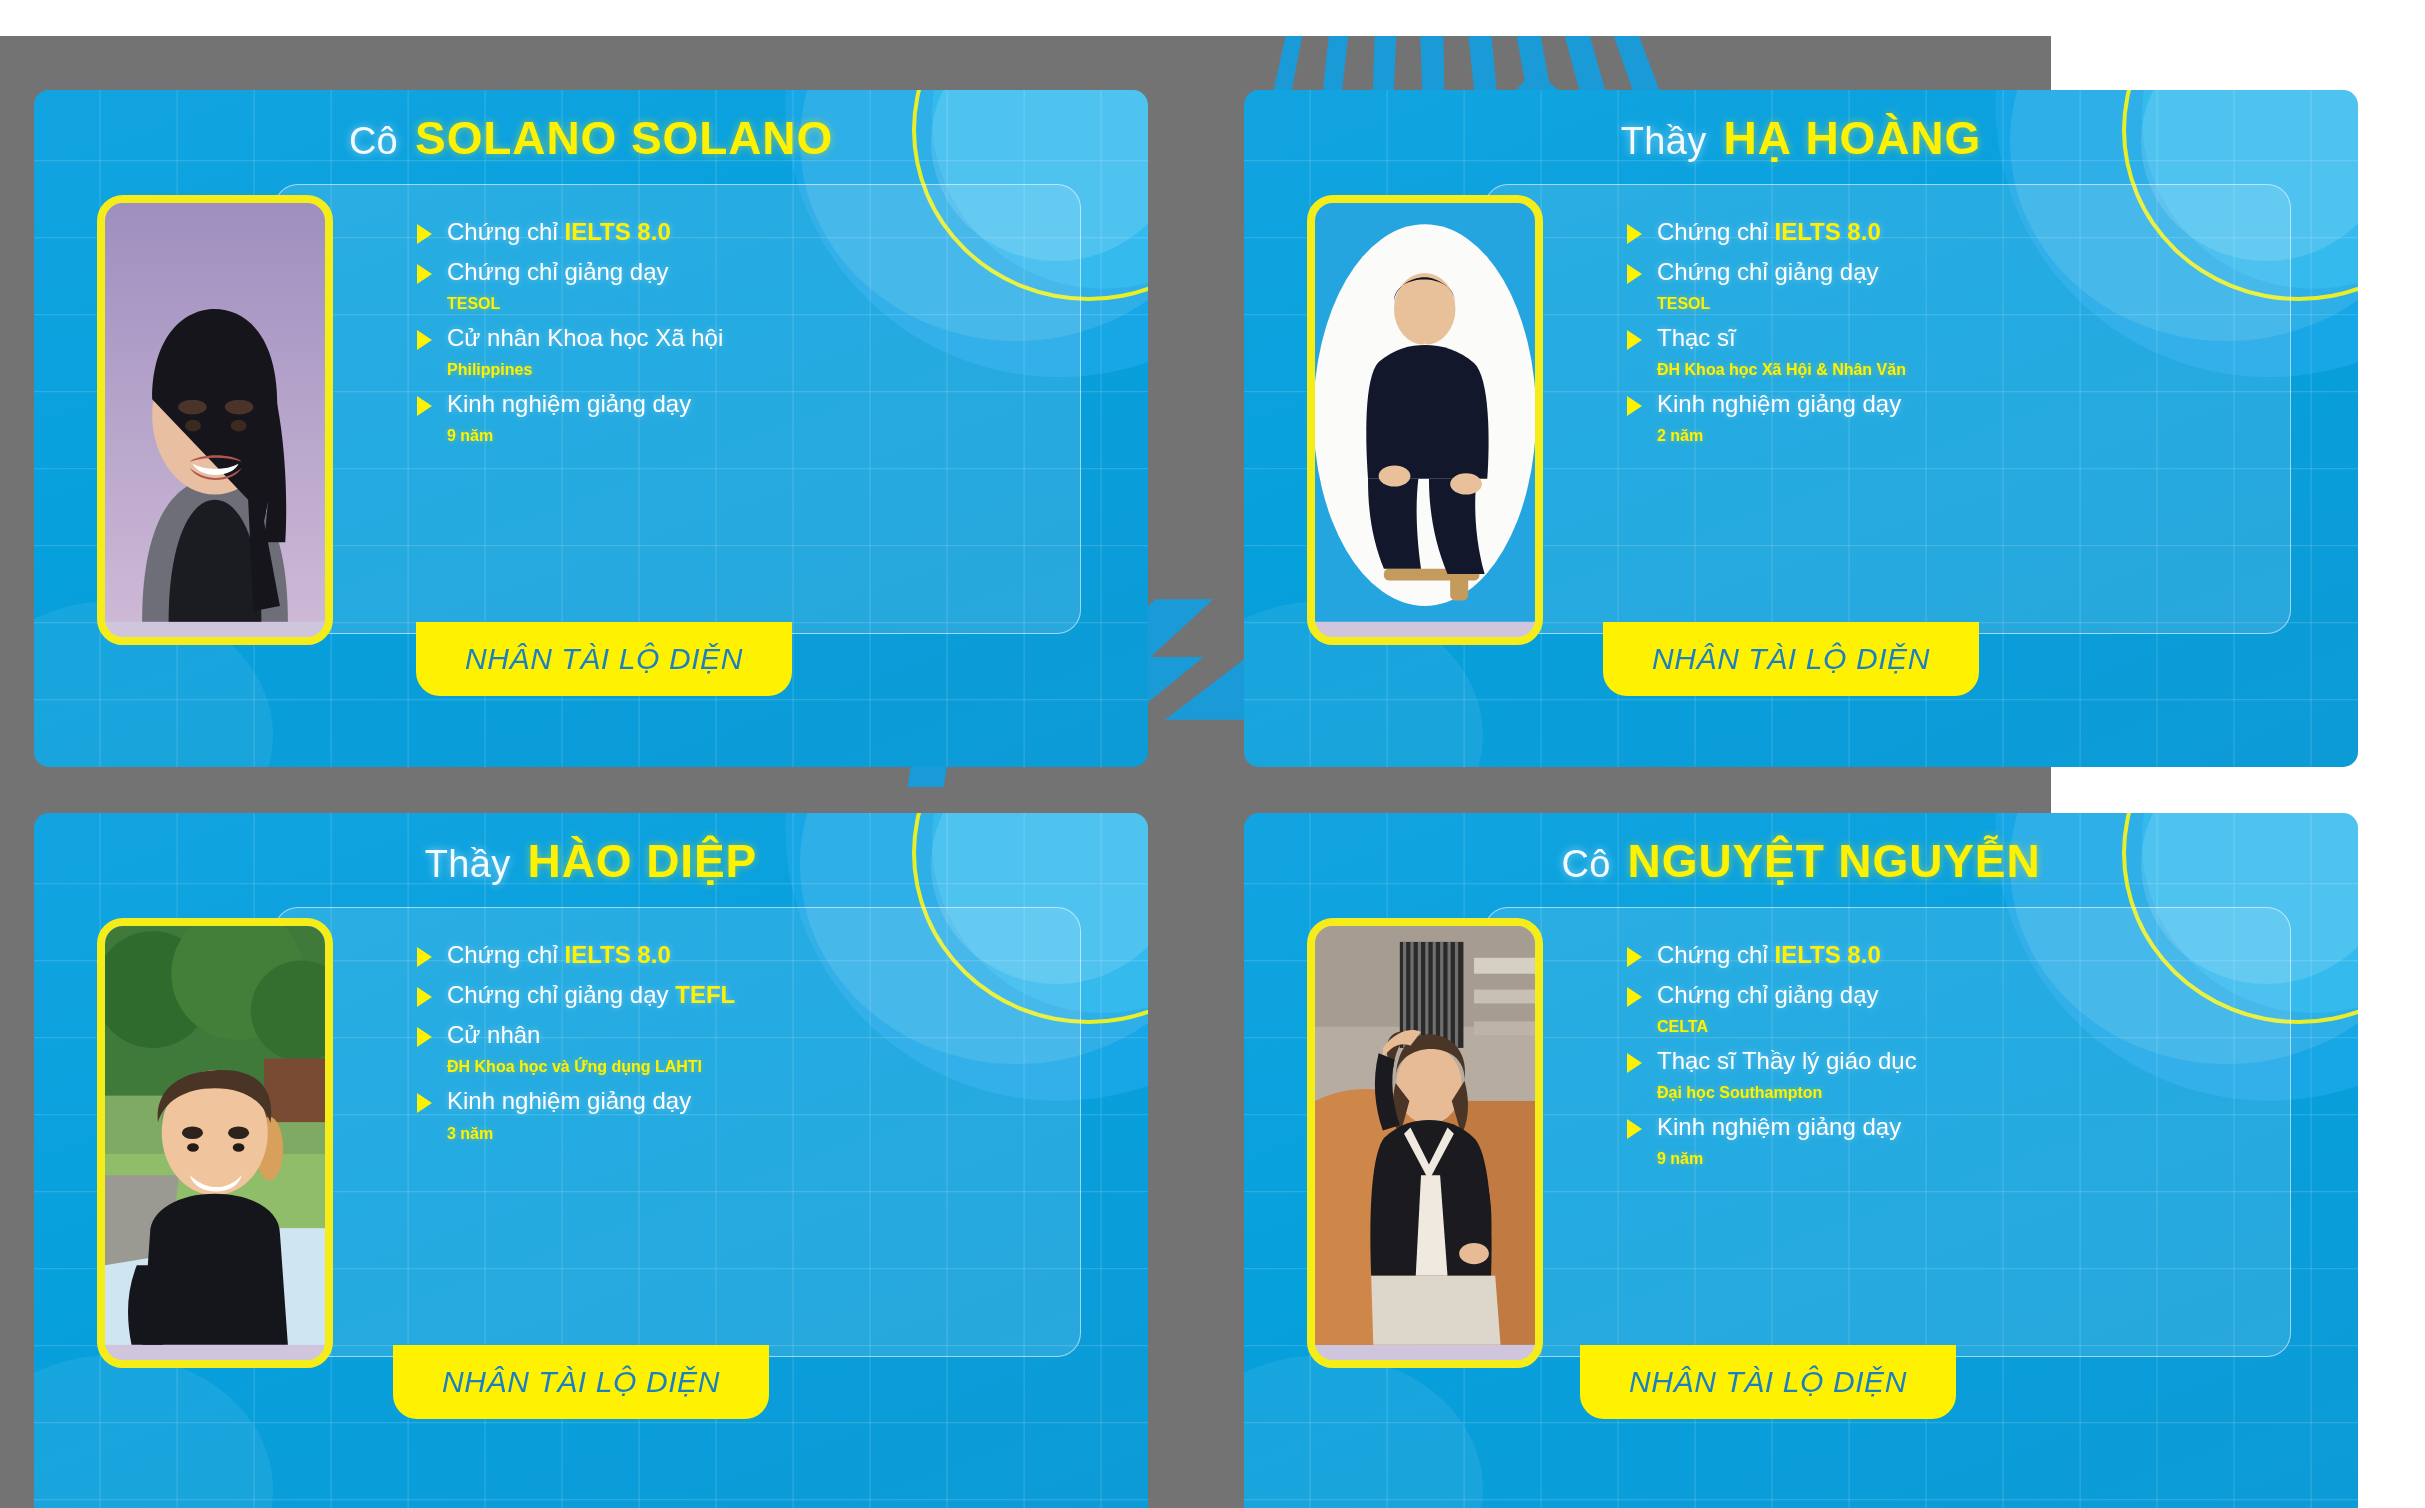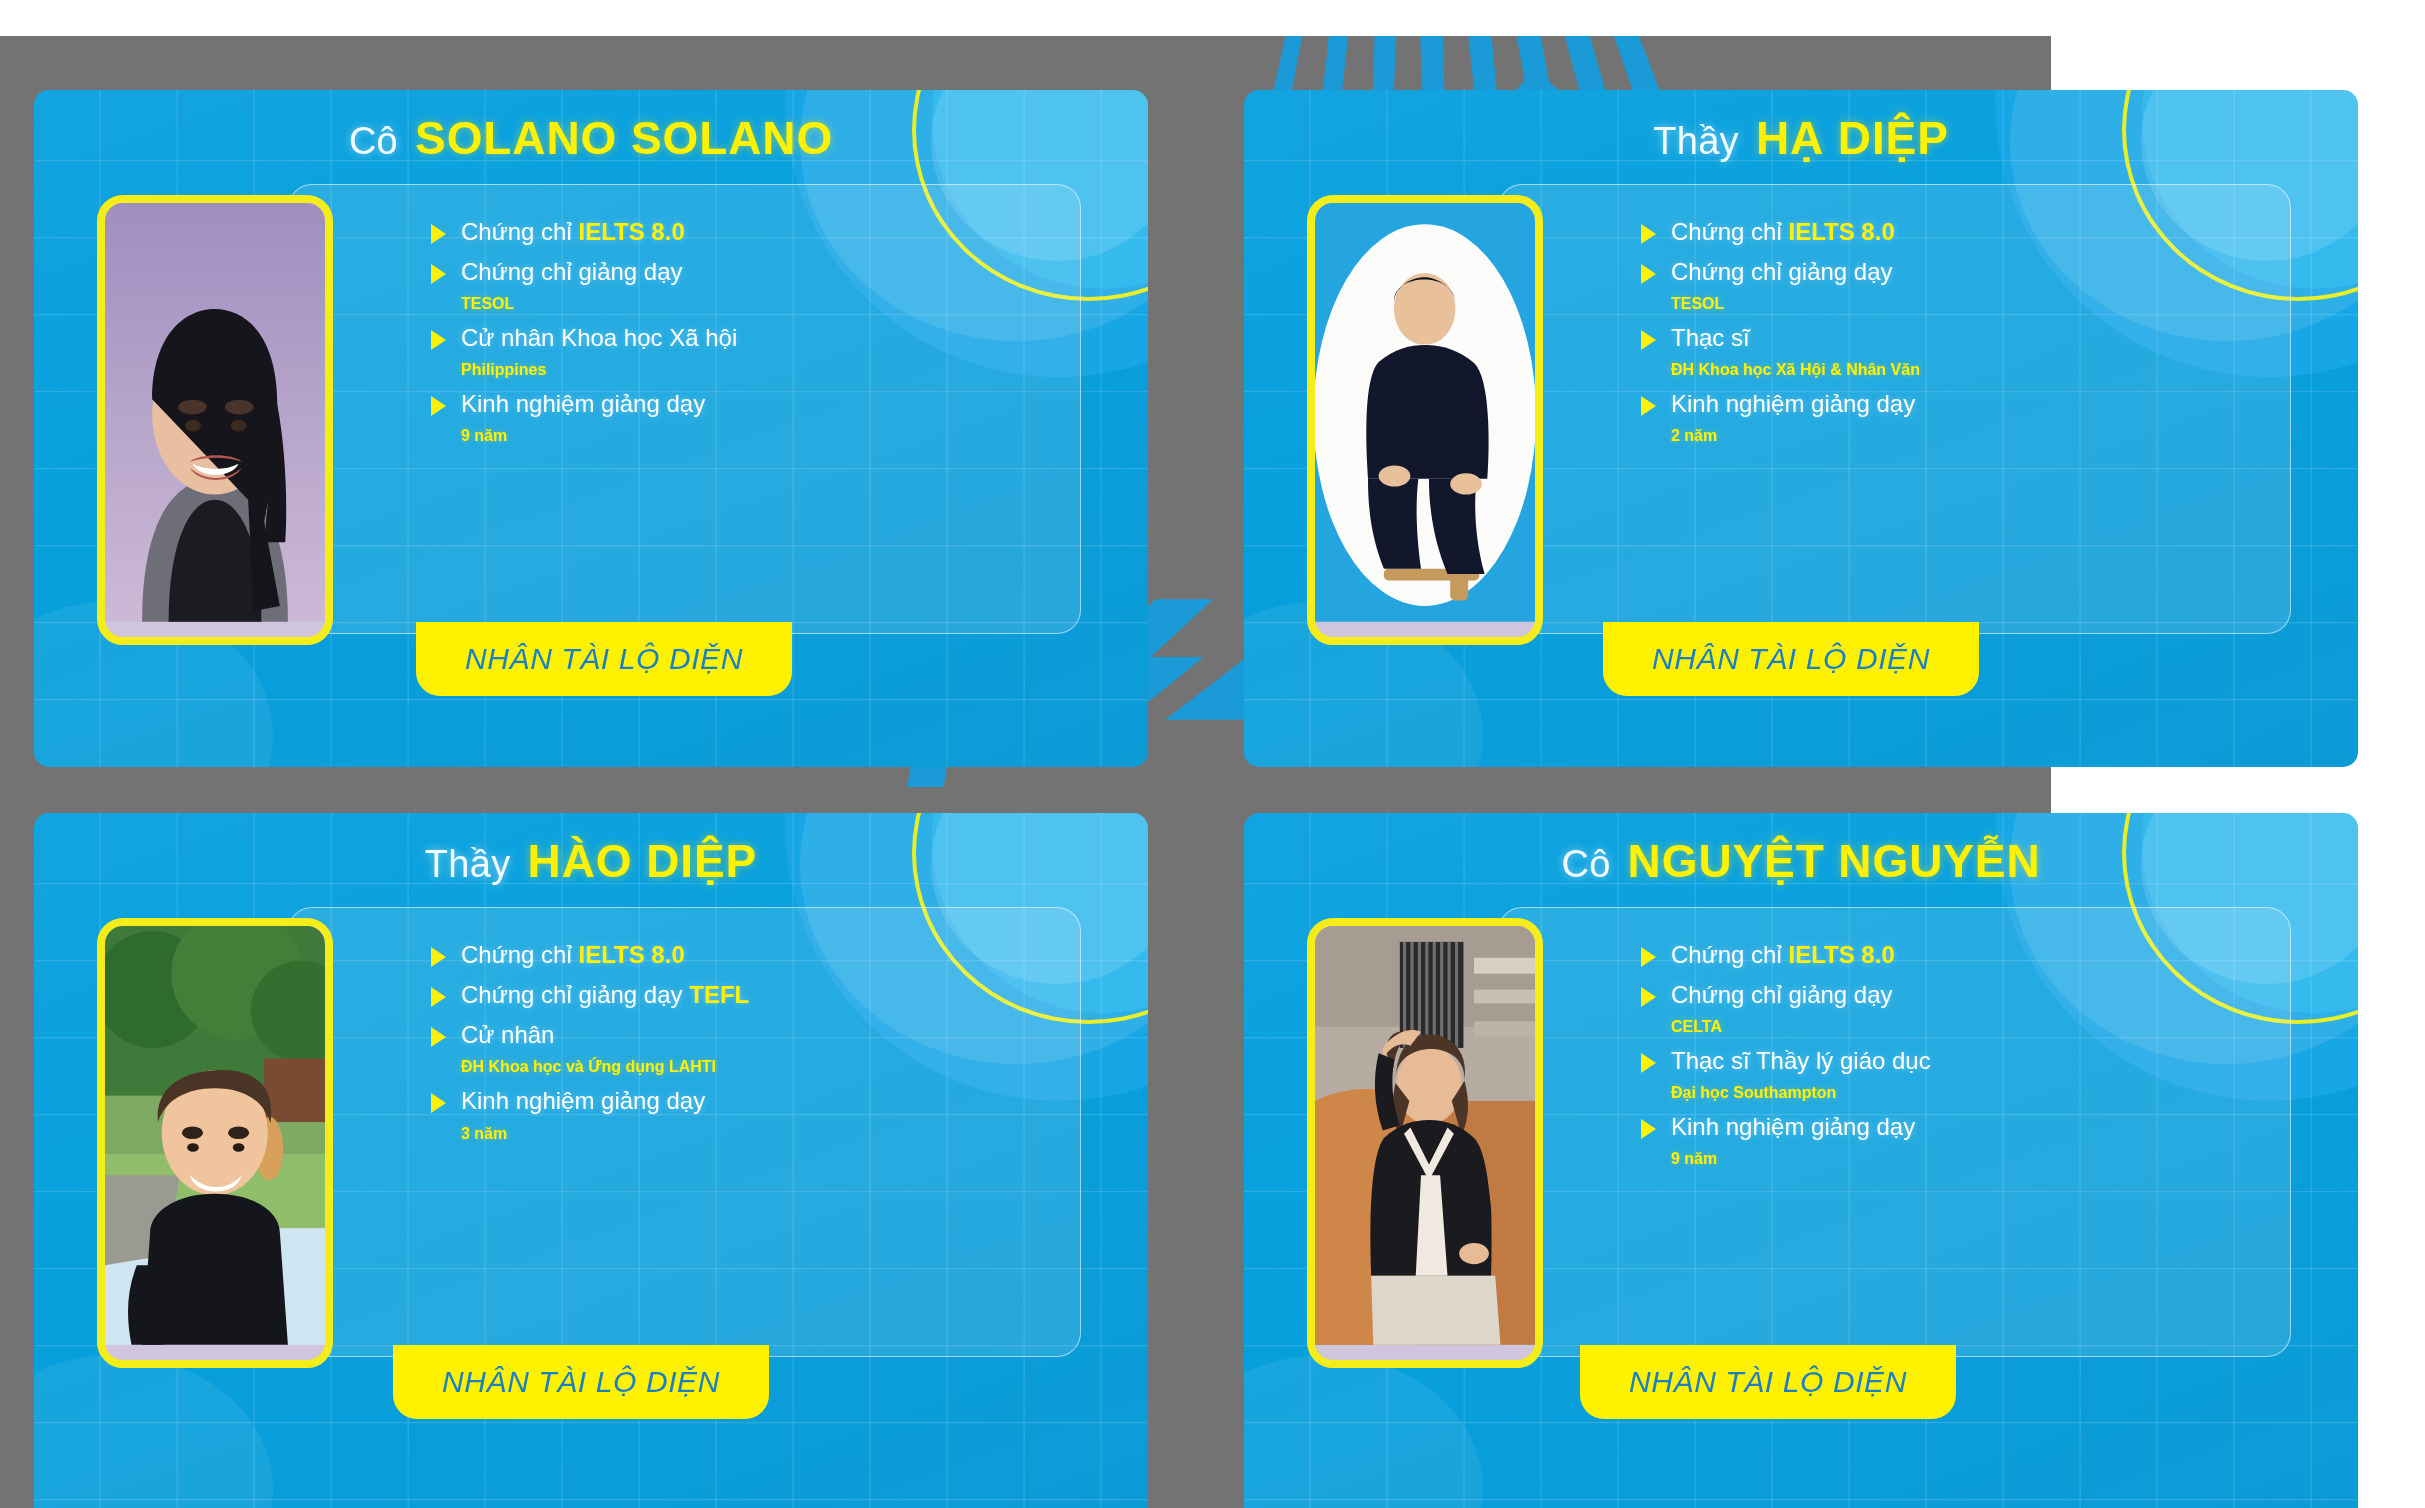--- a/index.html
+++ b/index.html
@@ -103,21 +103,21 @@
     font-size:46px; font-weight:700; letter-spacing:0.9px;
     text-shadow:0 0 9px rgba(255,242,0,.45);
   }
 
   
   .card-body{
     position:absolute; left:63px; right:67px; top:94px; bottom:23px;
   }
 
   .info-panel{
-    position:absolute; left:191px; right:0; top:0; height:450px;
+    position:absolute; left:177px; right:0; top:0; height:450px;
     background:rgba(255,255,255,.12);
     border:1.7px solid rgba(255,255,255,.55);
     border-radius:24px;
     padding:31px 9px 23px 142px;
   }
 
   .photo{
     position:absolute; left:0; top:11.4px;
     width:236px; height:450px;
     border:8px solid #f5ed19;
@@ -287,21 +287,21 @@
       <div class="card">
         <div class="bp"></div>
         <div class="blob-a"></div>
         <div class="blob-b"></div>
         <div class="arc-yellow"></div>
         <div class="blob-bl"></div>
         <div class="dash-arc"></div>
 
         <div class="card-head">
           <span class="honorific">Thầy</span>
-          <span class="teacher-name">HẠ DIỆP</span>
+          <span class="teacher-name">HẠ HOÀNG</span>
         </div>
 
         <div class="card-body">
           <div class="info-panel">
             <ul class="blist">
               <li>
                 <div class="brow">
                     <span class="tri"></span>
                   <span class="btext"><span>Chứng chỉ </span><span class="hl">IELTS 8.0</span></span>
                 </div>

